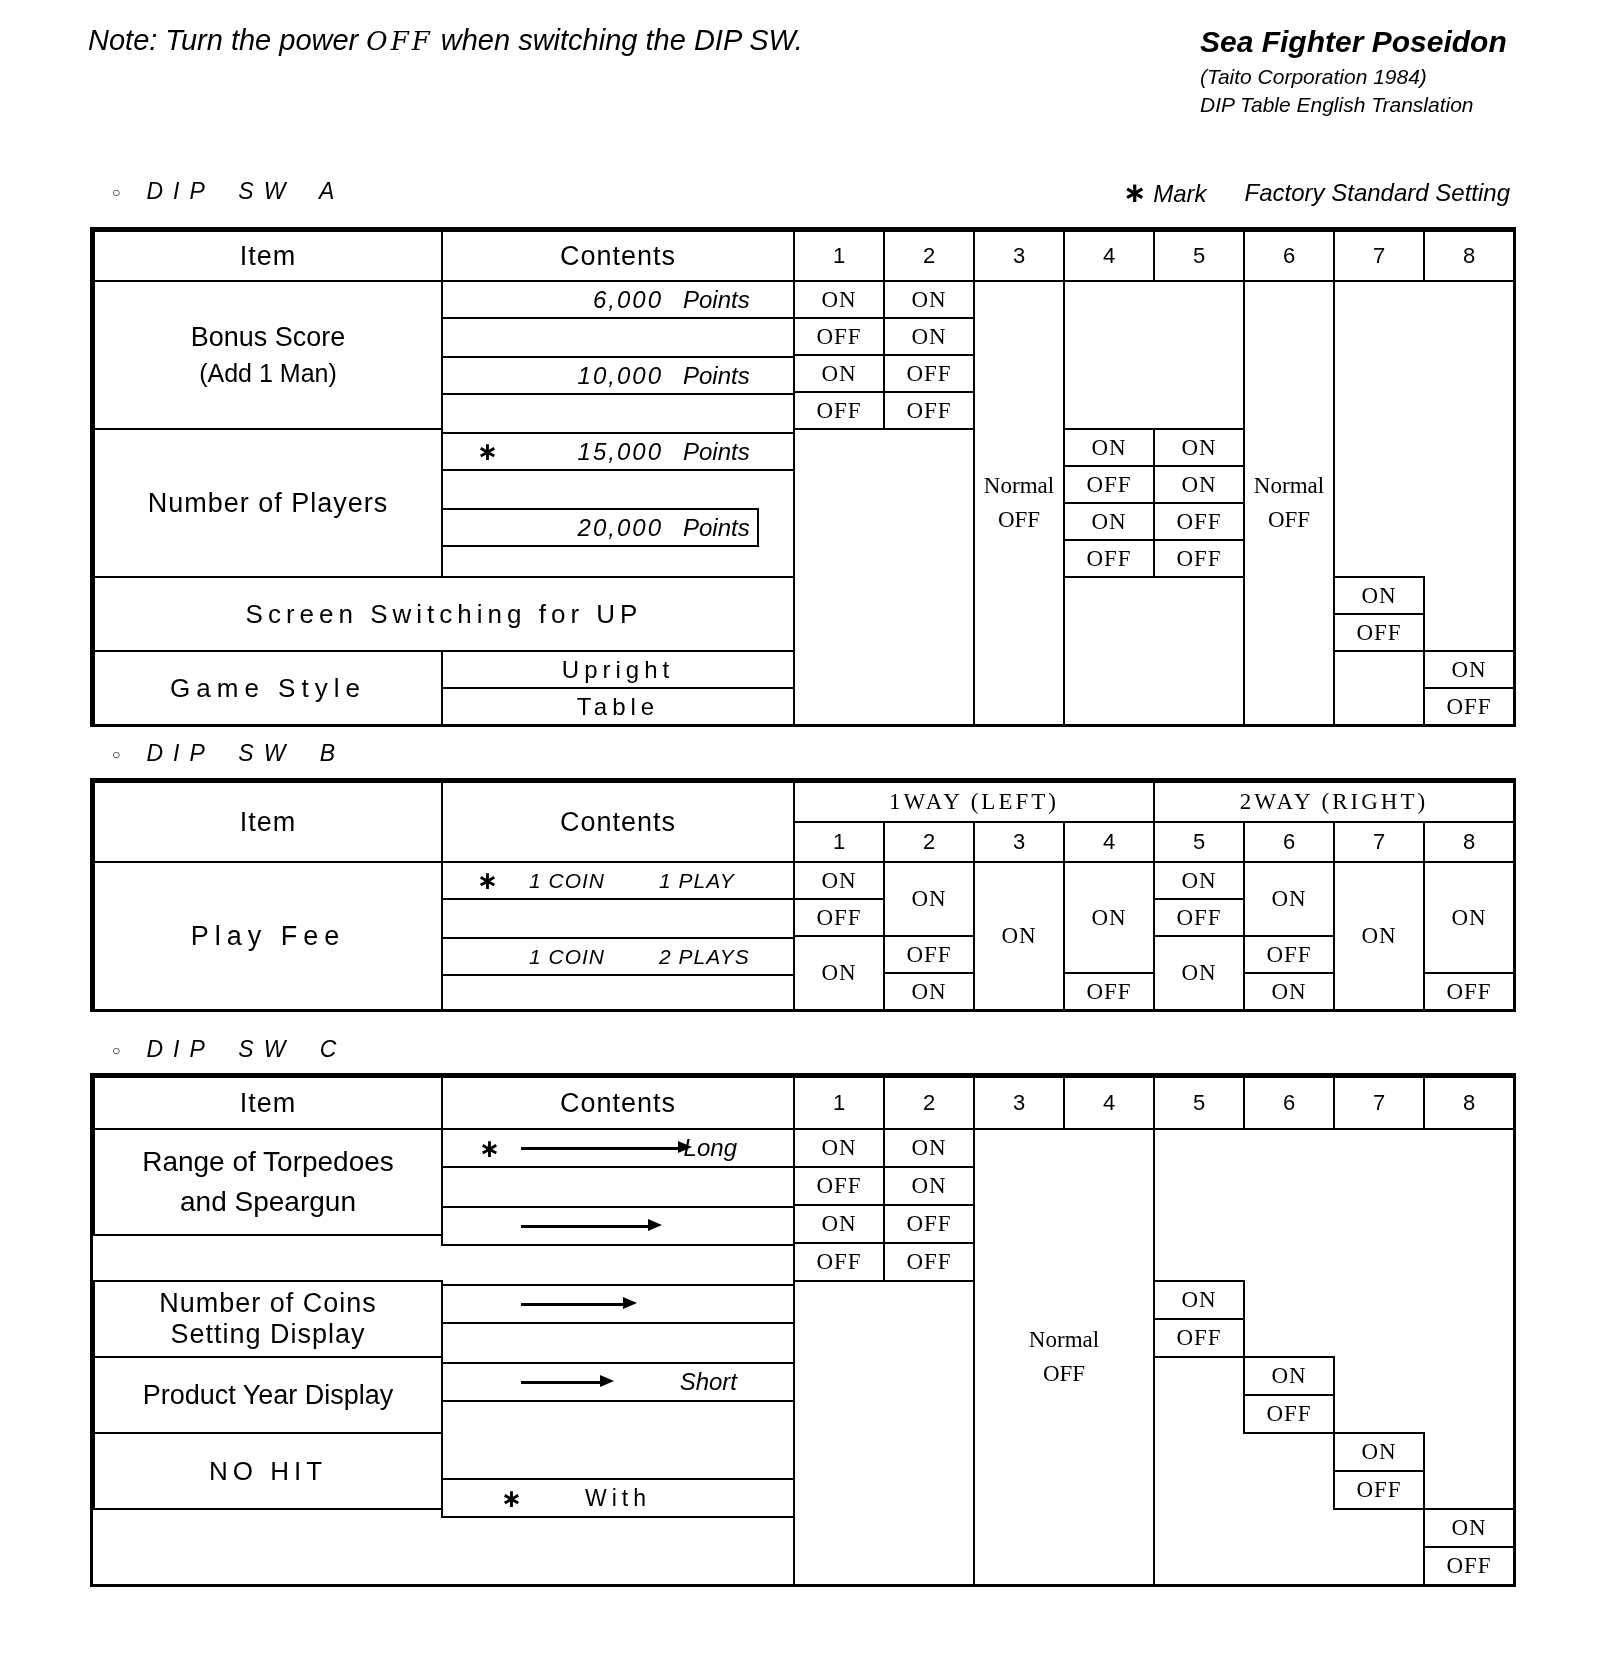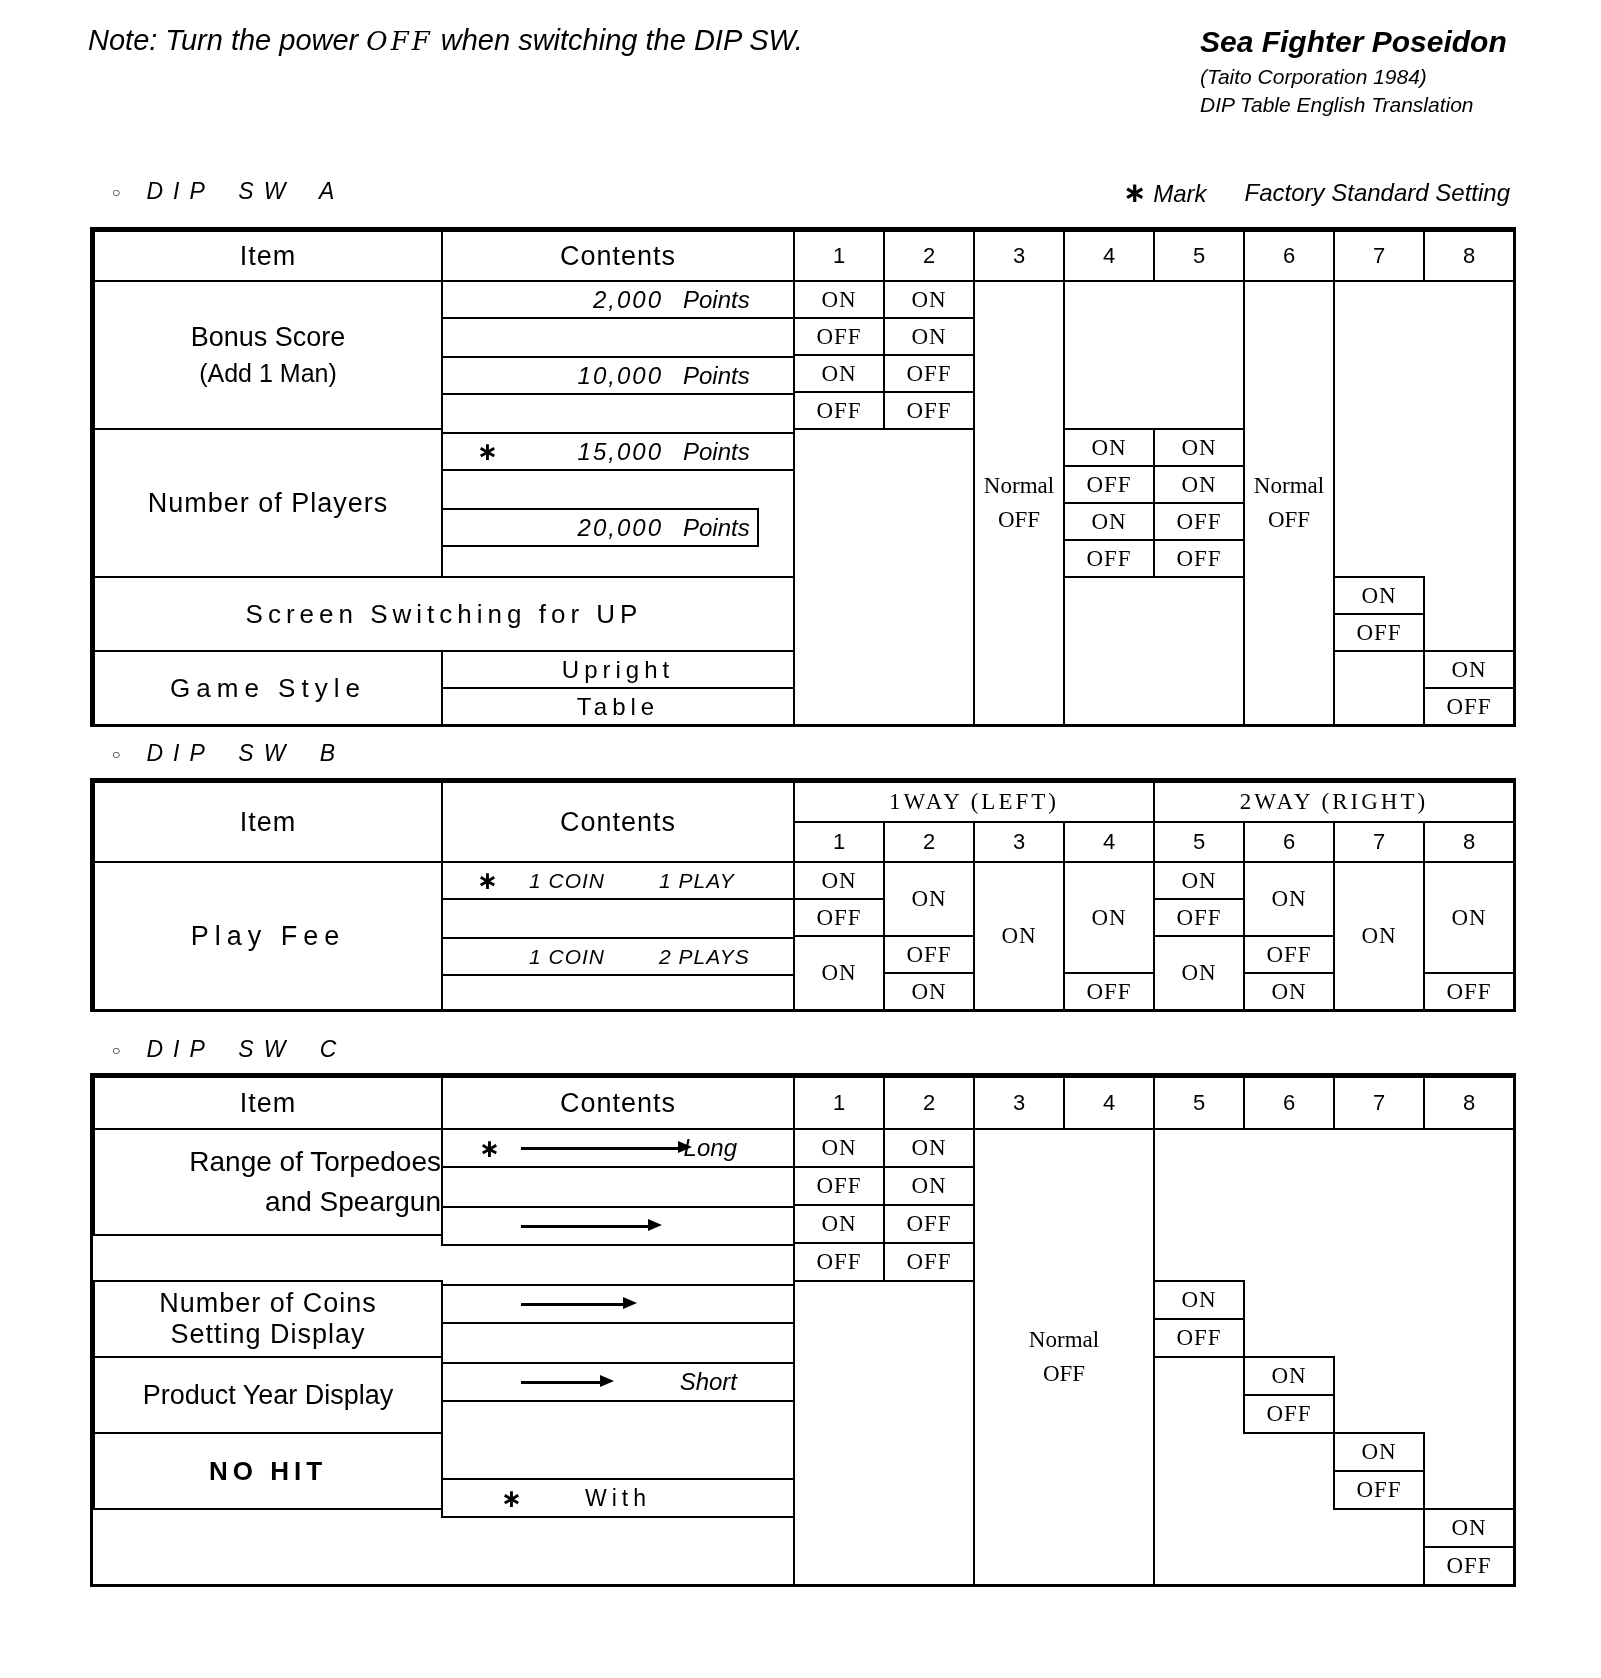--- a/index.html
+++ b/index.html
@@ -73,21 +73,21 @@
     <div>OFF</div>
   </div>
   <div class="cell" style="left:1240px;top:50px;width:182px;height:446px;"></div>
 
   <div class="cell colmn" style="left:0;top:50px;width:350px;height:150px;">
     <div class="item">Bonus Score</div>
     <div style="font-size:25px;margin-top:6px;">(Add 1 Man)</div>
   </div>
   <div class="cell rel ct" style="left:348px;top:50px;width:354px;height:39px;">
     <span class="star abs" style="left:34px;"></span>
-    <span class="abs sp2" style="left:40px;width:180px;text-align:right;">2,000</span>
+    <span class="abs sp2" style="left:40px;width:180px;text-align:right;">6,000</span>
     <span class="abs" style="left:240px;">Points</span>
   </div>
   <div class="cell rel ct" style="left:348px;top:87px;width:354px;height:39px;">
     <span class="star abs" style="left:34px;"></span>
     <span class="abs sp2" style="left:40px;width:180px;text-align:right;">10,000</span>
     <span class="abs" style="left:240px;">Points</span>
   </div>
   <div class="cell rel ct" style="left:348px;top:124px;width:354px;height:39px;">
     <span class="star abs" style="left:34px;">∗</span>
     <span class="abs sp2" style="left:40px;width:180px;text-align:right;">15,000</span>
@@ -208,21 +208,21 @@
   <div class="cell num" style="left:1240px;top:0;width:92px;height:54px;">7</div>
   <div class="cell num" style="left:1330px;top:0;width:92px;height:54px;">8</div>
 
   <div class="cell" style="left:700px;top:204px;width:182px;height:306px;"></div>
   <div class="cell normal colmn" style="left:880px;top:52px;width:182px;height:458px;">
     <div>Normal</div>
     <div>OFF</div>
   </div>
   <div class="cell" style="left:1060px;top:52px;width:362px;height:458px;"></div>
 
-  <div class="cell colmn" style="left:0;top:52px;width:350px;height:108px;align-items:flex-end;">
+  <div class="cell colmn" style="left:0;top:52px;width:350px;height:108px;">
     <div style="font-size:28px;">Range of Torpedoes</div>
     <div style="font-size:28px;margin-top:8px;">and Speargun</div>
   </div>
   <div class="cell rel ct" style="left:348px;top:52px;width:354px;height:40px;">
     <span class="star abs" style="left:36px;">∗</span>
     <span class="arrow" style="left:78px;width:158px;"></span>
     <span class="abs" style="right:56px;">Long</span>
   </div>
   <div class="cell rel ct" style="left:348px;top:90px;width:354px;height:40px;">
     <span class="star abs" style="left:36px;"></span>
@@ -257,21 +257,21 @@
     <span>With</span>
   </div>
   <div class="cell onoff" style="left:1060px;top:204px;width:92px;height:40px;">ON</div>
   <div class="cell onoff" style="left:1060px;top:242px;width:92px;height:40px;">OFF</div>
 
   <div class="cell" style="left:0;top:280px;width:350px;height:78px;font-size:27px;">Product Year Display</div>
 
   <div class="cell onoff" style="left:1150px;top:280px;width:92px;height:40px;">ON</div>
   <div class="cell onoff" style="left:1150px;top:318px;width:92px;height:40px;">OFF</div>
 
-  <div class="cell" style="left:0;top:356px;width:350px;height:78px;font-size:26px;letter-spacing:5px;font-weight:bold;">NO HIT</div>
+  <div class="cell" style="left:0;top:356px;width:350px;height:78px;font-size:26px;letter-spacing:5px;">NO HIT</div>
 
   <div class="cell onoff" style="left:1240px;top:356px;width:92px;height:40px;">ON</div>
   <div class="cell onoff" style="left:1240px;top:394px;width:92px;height:40px;">OFF</div>
 
 
   <div class="cell onoff" style="left:1330px;top:432px;width:92px;height:40px;">ON</div>
   <div class="cell onoff" style="left:1330px;top:470px;width:92px;height:40px;">OFF</div>
 </div>
 
 </body></html>

